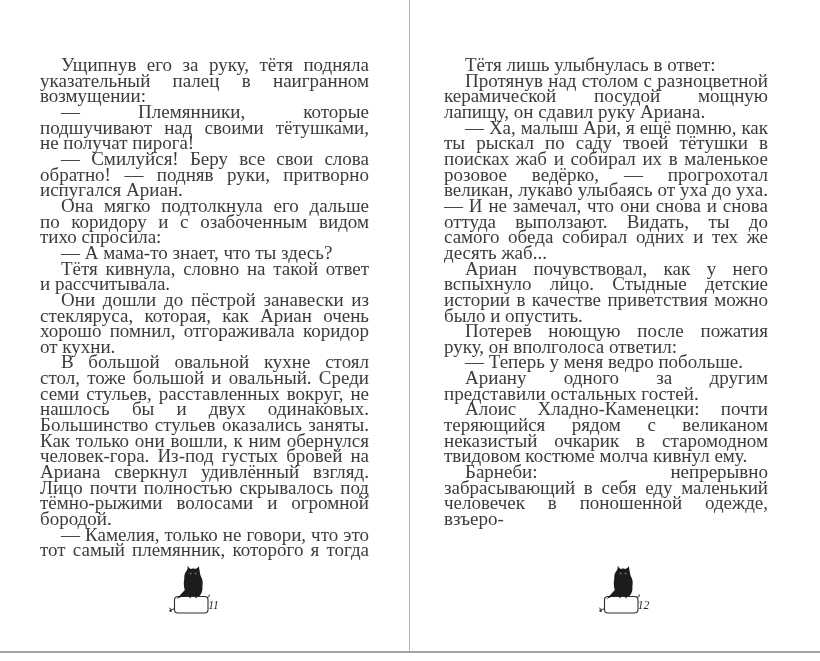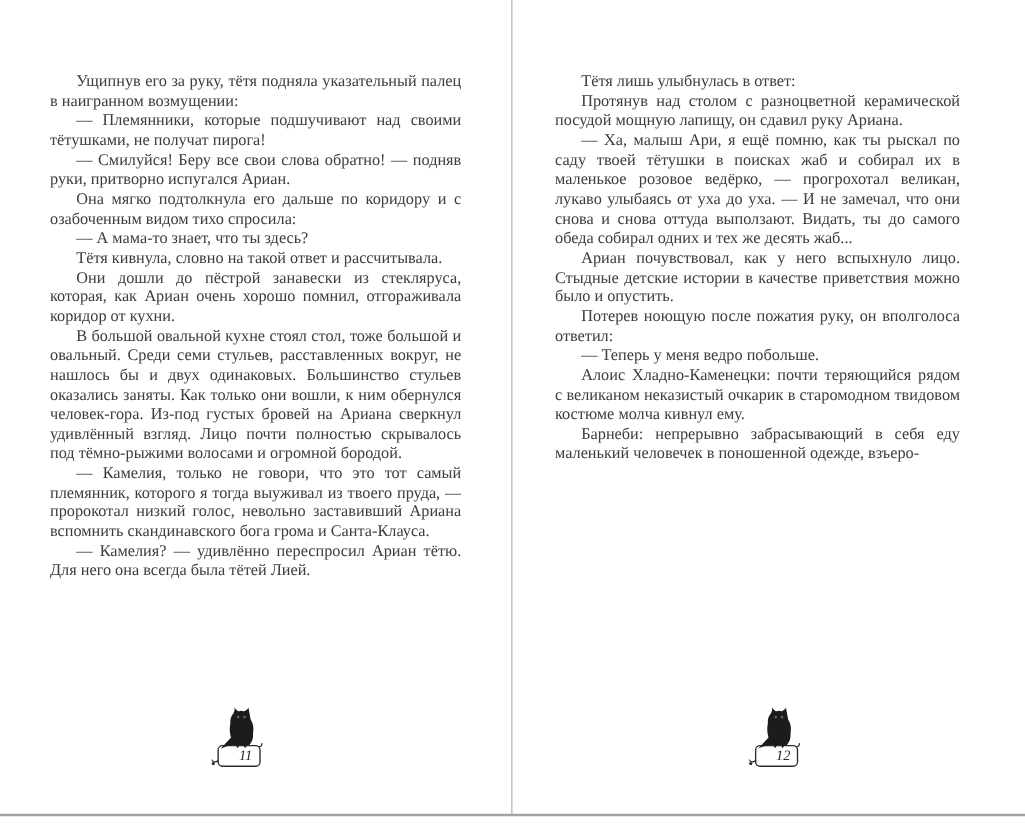--- a/index.html
+++ b/index.html
@@ -32,42 +32,42 @@
     width: 820px;
     height: 2px;
     background: #a3a3a3;
   }
   .text-block {
     position: absolute;
     top: 57px;
     height: 506px;
     overflow: hidden;
     font-family: "Liberation Serif", "DejaVu Serif", serif;
-    font-size: 13px;
+    font-size: 19px;
     line-height: 15.65px;
     color: #3c3c3c;
   }
   .text-block.left  { left: 40px;  width: 329px; }
   .text-block.right { left: 444px; width: 324px; }
   .text-block p {
     margin: 0;
     text-indent: 21px;
     text-align: justify;
   }
   .footer {
     position: absolute;
     top: 563px;
     width: 46px;
     height: 54px;
   }
   .footer.left  { left: 168px; }
   .footer.right { left: 598px; text-decoration: underline; }
   .pagenum {
     position: absolute;
-    left: 7px;
+    left: 24px;
     top: 36px;
     width: 43px;
     text-align: center;
     font-family: "Liberation Serif", "DejaVu Serif", serif;
     font-style: italic;
     font-size: 11.5px;
     color: #2a2a2a;
   }
 </style>
 </head>
@@ -106,20 +106,21 @@
   </div>
 
   <div>
     <div class="text-block right">
       <p>Тётя лишь улыбнулась в ответ:</p>
       <p>Протянув над столом с разноцветной керамической посудой мощную лапищу, он сдавил руку Ариана.</p>
       <p>— Ха, малыш Ари, я ещё помню, как ты рыскал по саду твоей тётушки в поисках жаб и собирал их в маленькое розовое ведёрко, — прогрохотал великан, лукаво улыбаясь от уха до уха. — И не замечал, что они снова и снова оттуда выползают. Видать, ты до самого обеда собирал одних и тех же десять жаб...</p>
       <p>Ариан почувствовал, как у него вспыхнуло лицо. Стыдные детские истории в качестве приветствия можно было и опустить.</p>
       <p>Потерев ноющую после пожатия руку, он вполголоса ответил:</p>
       <p>— Теперь у меня ведро побольше.</p>
+      <p>Ариану одного за другим представили остальных гостей.</p>
       <p>Алоис Хладно-Каменецки: почти теряющийся рядом с великаном неказистый очкарик в старомодном твидовом костюме молча кивнул ему.</p>
       <p>Барнеби: непрерывно забрасывающий в себя еду маленький человечек в поношенной одежде, взъеро-</p>
     </div>
     <div class="footer right">
       <svg width="46" height="54" viewBox="0 0 46 54">
         <g>
           <rect x="6.5" y="33.5" width="33.5" height="16.5" rx="3.5" fill="#ffffff" stroke="#2d2d2d" stroke-width="1.1"></rect>
           <path d="M39 34.5 q3 -0.6 2.4 -3" fill="none" stroke="#2d2d2d" stroke-width="1"></path>
           <path d="M7 45.5 q-4.5 2.2 -5.6 -0.8" fill="none" stroke="#2d2d2d" stroke-width="1"></path>
           <circle cx="2.6" cy="47.8" r="1.3" fill="#2d2d2d"></circle>

